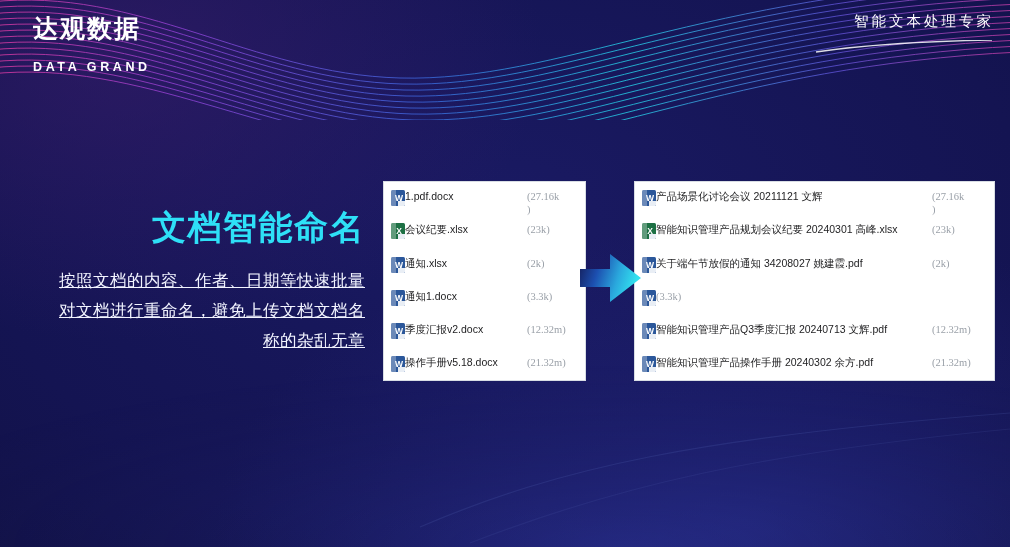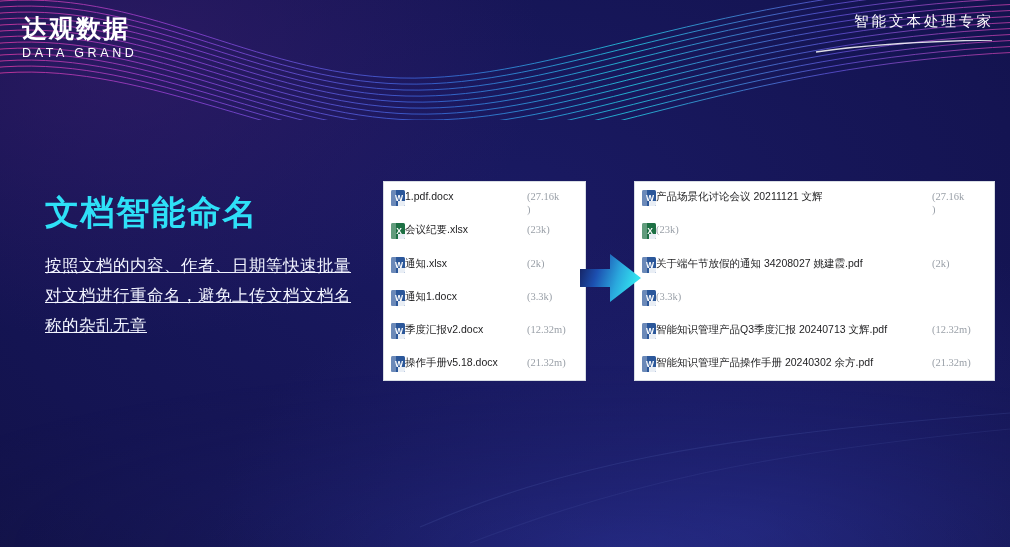--- a/index.html
+++ b/index.html
@@ -35,38 +35,38 @@
     position: absolute;
     left: 0; bottom: 0;
     width: 1010px; height: 230px;
     pointer-events: none;
     opacity: .75;
   }
 
   
   .logo-block {
     position: absolute;
-    left: 22px;
+    left: 33px;
     top: 14px;
     z-index: 6;
   }
   .logo-cn {
     color: #ffffff;
     font-size: 25px;
     font-weight: bold;
     letter-spacing: 2px;
     line-height: 1.15;
     white-space: nowrap;
   }
   .logo-en {
     color: #ffffff;
     font-size: 12.5px;
-    font-weight: normal;
+    font-weight: bold;
     letter-spacing: 3.6px;
-    margin-top: 3px;
+    margin-top: 17px;
     white-space: nowrap;
   }
 
   
   .tagline-block {
     position: absolute;
     right: 16px;
     top: 12px;
     z-index: 6;
     text-align: right;
@@ -80,23 +80,24 @@
   .tagline-rule {
     margin-top: 9px;
     height: 14px;
     width: 180px;
   }
 
   
   .copy-block {
     position: absolute;
     left: 45px;
-    top: 192px;
+    top: 207px;
     width: 320px;
     z-index: 5;
+    text-align: right;
   }
   .headline {
     color: #2ee0f7;
     font-size: 34px;
     font-weight: bold;
     letter-spacing: 1.5px;
     line-height: 1.18;
     white-space: nowrap;
   }
   .body-copy {
@@ -354,20 +355,21 @@
         <span class="fsize" style="white-space: pre;">(27.16k
 )</span>
       </div>
       <div class="file-row">
         <span class="ico">
           <span class="ico-excel">
             <span class="ico-glyph">X</span>
             <span class="ico-tab"></span>
           </span>
         </span>
+        <span class="fname">智能知识管理产品规划会议纪要 20240301 高峰.xlsx</span>
         <span class="fsize" style="white-space: pre;">(23k)</span>
       </div>
       <div class="file-row">
         <span class="ico">
           <span class="ico-word">
             <span class="ico-glyph">W</span>
             <span class="ico-tab"></span>
           </span>
         </span>
         <span class="fname">关于端午节放假的通知 34208027 姚建霞.pdf</span>

